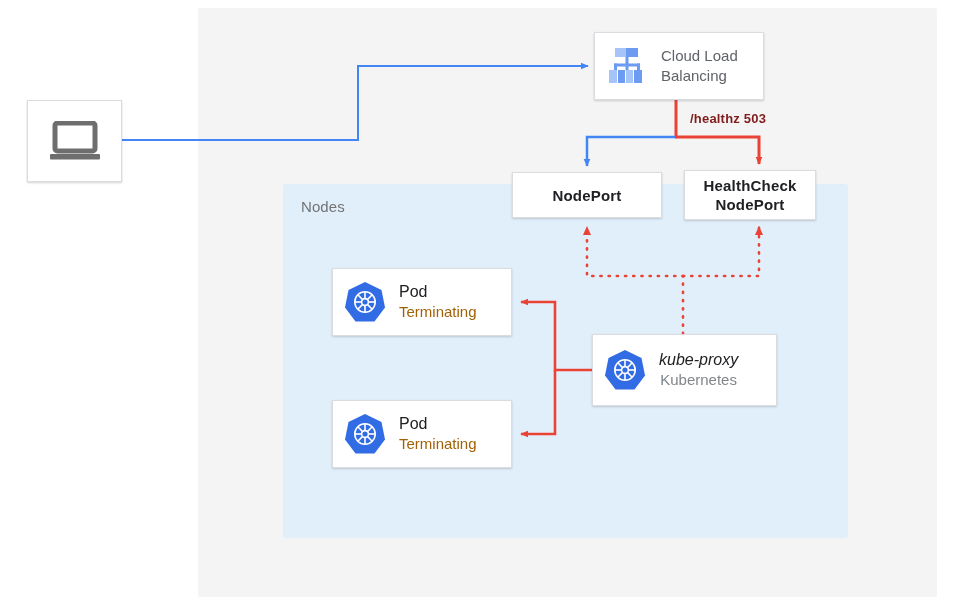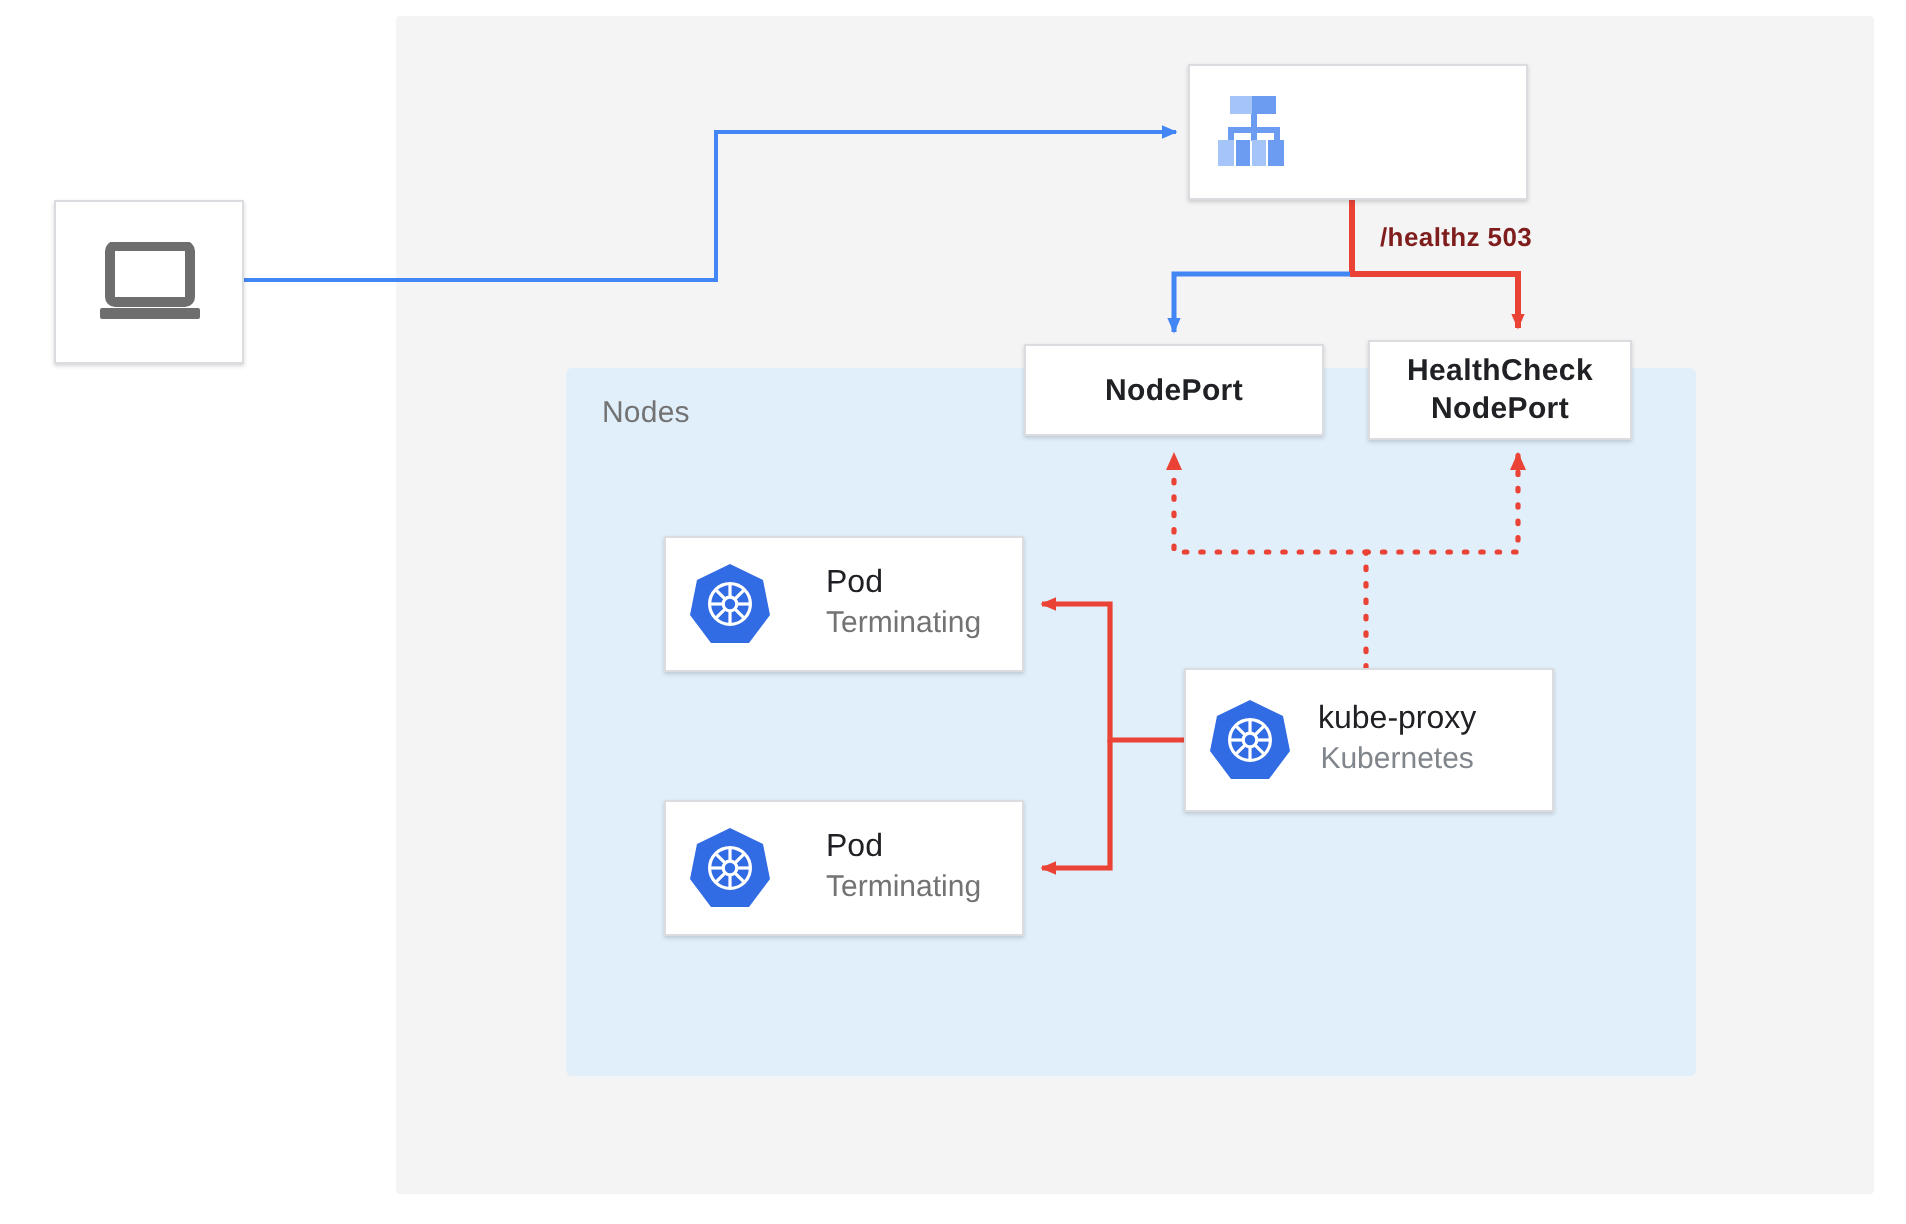--- a/index.html
+++ b/index.html
@@ -91,41 +91,41 @@
     color: #202124;
     text-align: center;
     line-height: 19px;
     letter-spacing: .2px;
   }
 
   
   .pod-card {
     left: 332px;
     width: 180px; height: 68px;
-    display: flex; align-items: center; padding-left: 10px; gap: 14px;
+    display: flex; align-items: center; padding-left: 10px;
   }
   #pod-card-1 { top: 268px; }
   #pod-card-2 { top: 400px; }
   .k8s-icon { width: 44px; height: 44px; flex: none; }
   .pod-text { margin-left: 12px; }
   .pod-title {
     font-size: 16px; color: #202124; line-height: 20px;
   }
   .pod-sub {
-    font-size: 15px; color: #737373; line-height: 20px;
+    font-size: 15px; color: #a16207; line-height: 20px;
   }
 
   
   #kubeproxy-card {
     left: 592px; top: 334px;
     width: 185px; height: 72px;
     display: flex; align-items: center; padding-left: 10px;
   }
   #kubeproxy-card .k8s-icon { width: 44px; height: 44px; }
-  .kp-title { font-size: 16px; color: #202124; line-height: 20px; }
+  .kp-title { font-size: 16px; color: #202124; line-height: 20px; font-style: italic; }
   .kp-sub   { font-size: 15px; color: #80868b; line-height: 20px; text-align: center; }
 
   
   #healthz-label {
     left: 690px; top: 111px;
     font-size: 13px;
     font-weight: bold;
     color: #7f1d1d;
     letter-spacing: .2px;
   }
@@ -183,20 +183,24 @@
       <rect x="18.5" y="10" width="3" height="7" fill="#6b9cf2"></rect>
       <rect x="7" y="16.5" width="26" height="3" fill="#6b9cf2"></rect>
       <rect x="7" y="16.5" width="3" height="7" fill="#6b9cf2"></rect>
       <rect x="18.5" y="16.5" width="3" height="7" fill="#6b9cf2"></rect>
       <rect x="30" y="16.5" width="3" height="7" fill="#6b9cf2"></rect>
       <rect x="2" y="23" width="8" height="13" fill="#a5c4f8"></rect>
       <rect x="11" y="23" width="7" height="13" fill="#6b9cf2"></rect>
       <rect x="19" y="23" width="7" height="13" fill="#a5c4f8"></rect>
       <rect x="27" y="23" width="8" height="13" fill="#6b9cf2"></rect>
     </svg>
+    <div class="txt">
+      <div>Cloud Load</div>
+      <div>Balancing</div>
+    </div>
   </div>
 
   <div class="abs card" id="nodeport-card">
     <div class="port-label">NodePort</div>
   </div>
 
   <div class="abs card" id="healthcheck-card">
     <div class="port-label">
       <div>HealthCheck</div>
       <div>NodePort</div>

